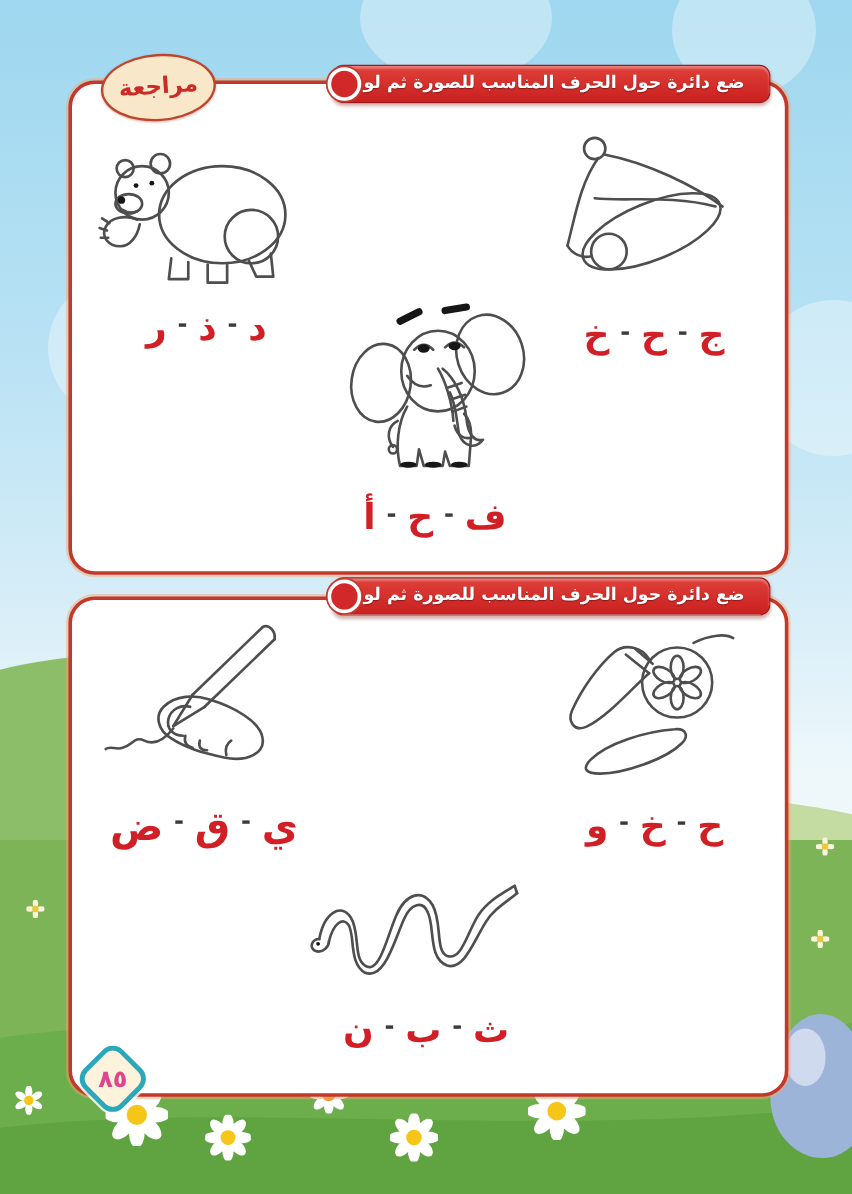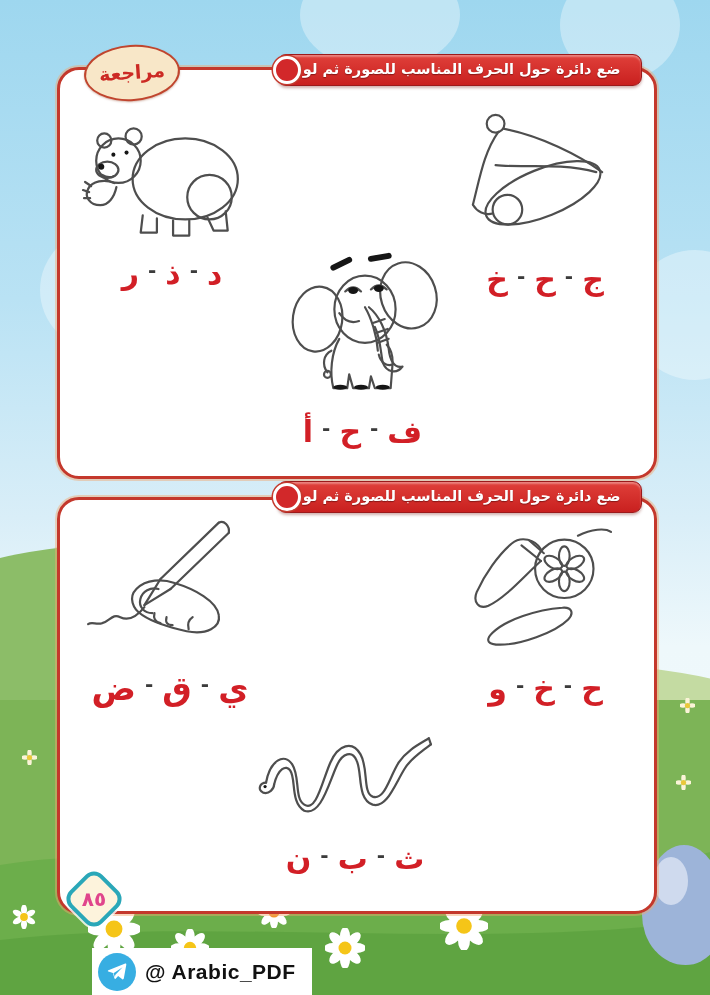--- a/index.html
+++ b/index.html
@@ -343,22 +343,14 @@
     <span class="lt">ب</span>
     <span class="dash">-</span>
     <span class="lt">ن</span>
   </div>
 
   <div class="page-badge">
     <div class="dia"></div>
     <div class="num">٨٥</div>
   </div>
 
-  <div class="watermark">
-    <span class="tg">
-      <svg viewBox="0 0 24 24">
-          <path fill="#fff" d="M20.2 3.6 L3.4 10.2 C2.6 10.5 2.7 11.4 3.5 11.6 L7.9 13 L9.4 18.3 C9.6 19 10.4 19.2 10.9 18.6 L13.1 16.1 L17.3 19.2 C17.9 19.6 18.6 19.3 18.8 18.6 L21.3 4.7 C21.4 3.9 20.9 3.3 20.2 3.6 Z M8.5 13.2 L17.6 7.2 L10.2 14.9 L10 17.2 Z"></path>
-        </svg>
-    </span>
-    <span class="wm-text">@ Arabic_PDF</span>
-  </div>
 
 </div>
 
 </body></html>

